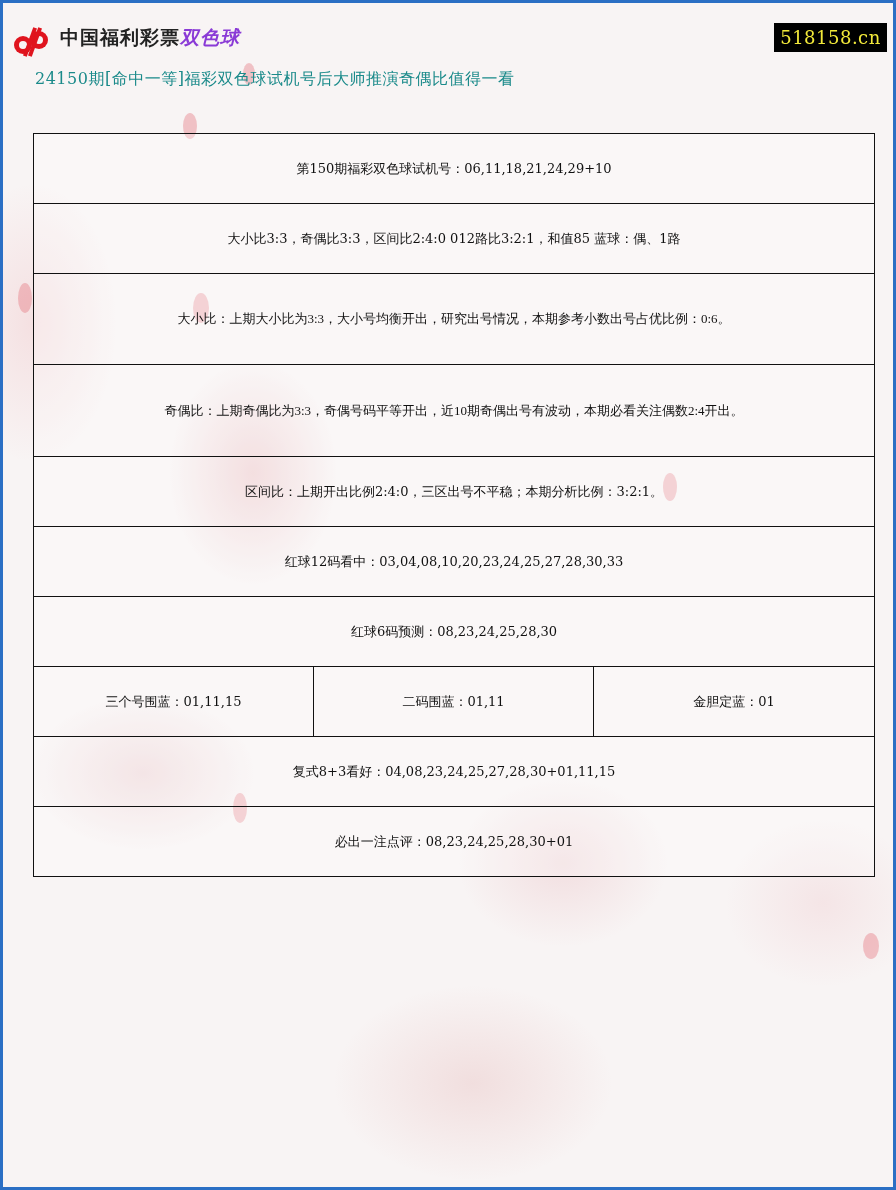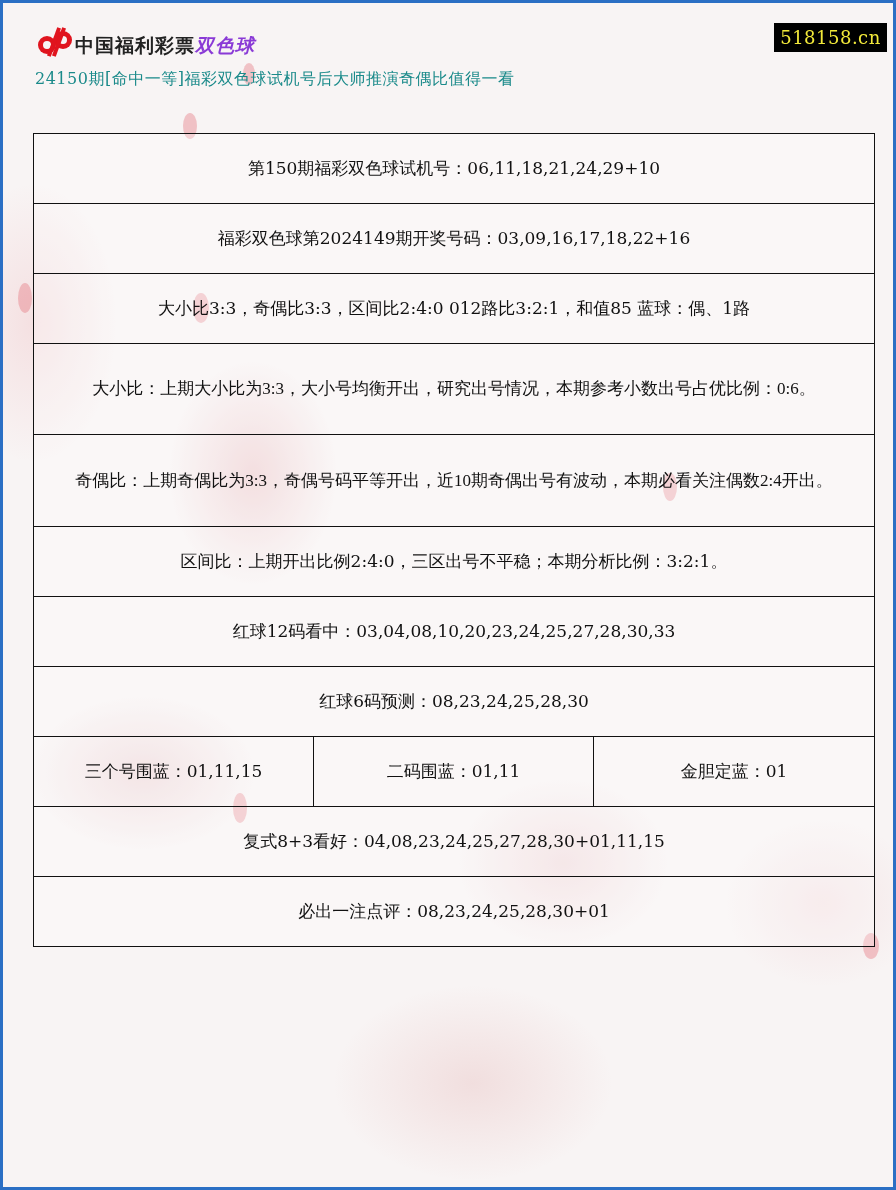--- a/index.html
+++ b/index.html
@@ -19,22 +19,22 @@
       radial-gradient(ellipse 200px 140px at 470px 1080px, rgba(200,90,90,0.14), transparent 70%),
       radial-gradient(ellipse 120px 200px at 30px 320px, rgba(220,80,90,0.12), transparent 70%),
       radial-gradient(ellipse 140px 120px at 820px 900px, rgba(220,120,130,0.12), transparent 70%),
       #f8f4f4;
   }
   .decor-berry {
     position: absolute; border-radius: 50%;
     background: rgba(226,96,110,0.35);
   }
   .logo {
-    position: absolute; left: 32px; top: 22px;
-    display: flex; align-items: flex-end; gap: 0;
+    position: absolute; left: 8px; top: 22px;
+    display: flex; align-items: flex-start; gap: 9px;
   }
   .logo-mark {
     width: 40px; height: 34px; position: relative;
   }
   .logo-text {
     font-family: "DejaVu Sans", sans-serif;
     font-weight: bold; font-size: 19px; color: #222; letter-spacing: 1px;
   }
   .logo-text .accent { color: #8a3ad6; font-style: italic; }
   .site-badge {
@@ -53,21 +53,21 @@
   }
   table.main {
     position: absolute; left: 30px; top: 130px;
     width: 841px;
     border-collapse: collapse;
     table-layout: fixed;
   }
   table.main td {
     border: 1px solid #111;
     color: #111;
-    font-size: 17px;
+    font-size: 13px;
     text-align: center;
     vertical-align: middle;
     padding: 0 2px;
     height: 69px;
     background: rgba(255,255,255,0.28);
   }
   table.main td.left { text-align: center; line-height: 22px; height: 90px; padding: 0 2px; font-family: Liberation Serif, serif; }
   table.main td.tall2 { height: 91px; }
 </style>
 </head>
@@ -107,23 +107,20 @@
     <colgroup>
       <col style="width:280px">
         <col style="width:280px">
         <col style="width:281px">
     </colgroup>
     <tbody>
         <tr>
       <td colspan="3">第150期福彩双色球试机号：06,11,18,21,24,29+10</td>
     </tr>
     <tr>
-      <td colspan="3">福彩双色球第2024149期开奖号码：03,09,16,17,18,22+16</td>
-    </tr>
-    <tr>
       <td colspan="3">大小比3:3，奇偶比3:3，区间比2:4:0 012路比3:2:1，和值85 蓝球：偶、1路</td>
     </tr>
     <tr>
       <td colspan="3" class="left">大小比：上期大小比为3:3，大小号均衡开出，研究出号情况，本期参考小数出号占优比例：0:6。</td>
     </tr>
     <tr>
       <td colspan="3" class="left tall2">奇偶比：上期奇偶比为3:3，奇偶号码平等开出，近10期奇偶出号有波动，本期必看关注偶数2:4开出。</td>
     </tr>
     <tr>
       <td colspan="3">区间比：上期开出比例2:4:0，三区出号不平稳；本期分析比例：3:2:1。</td>

